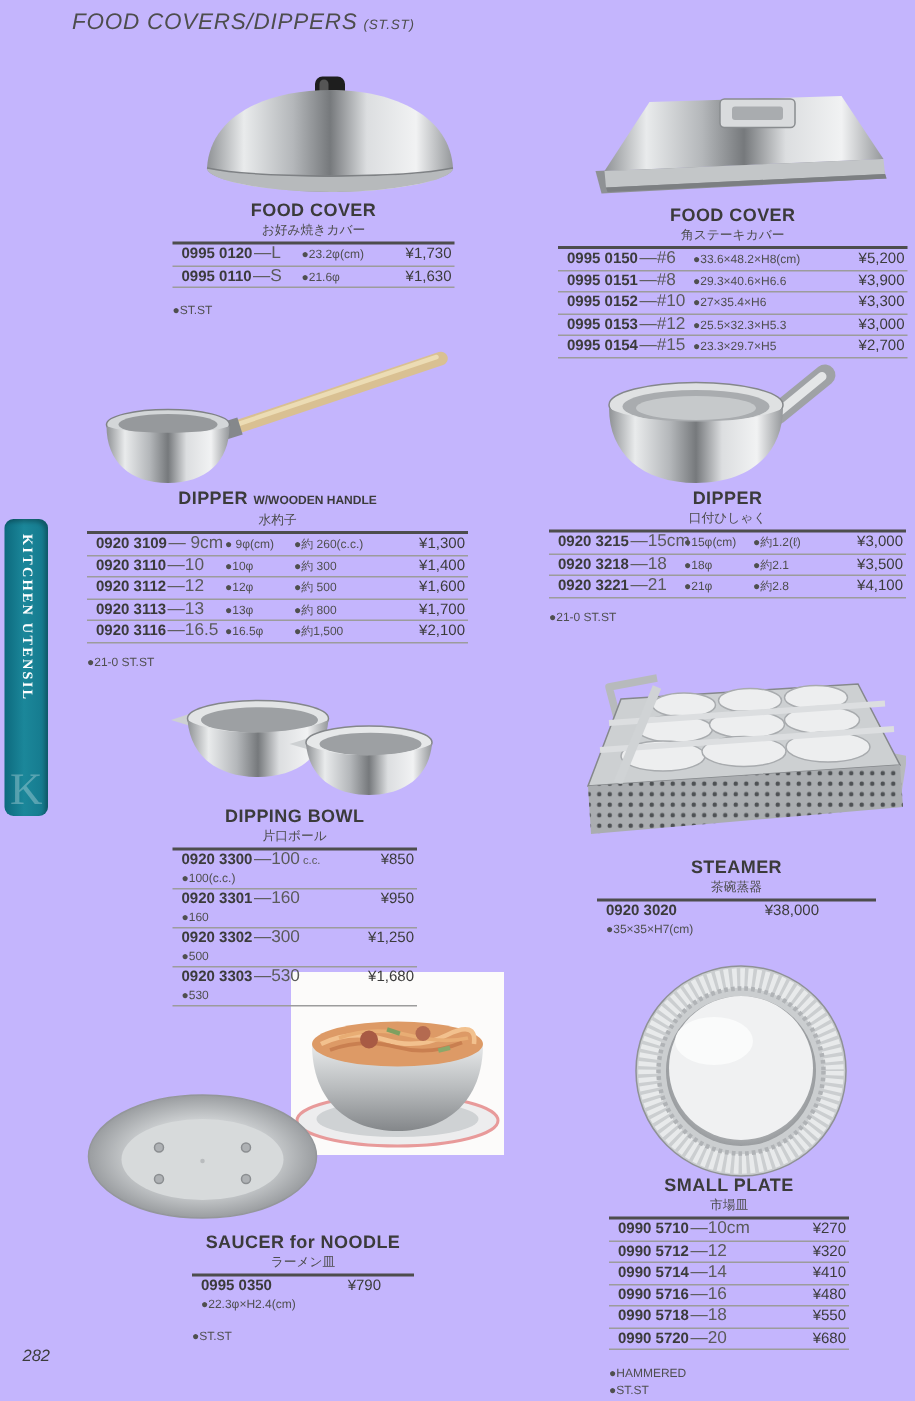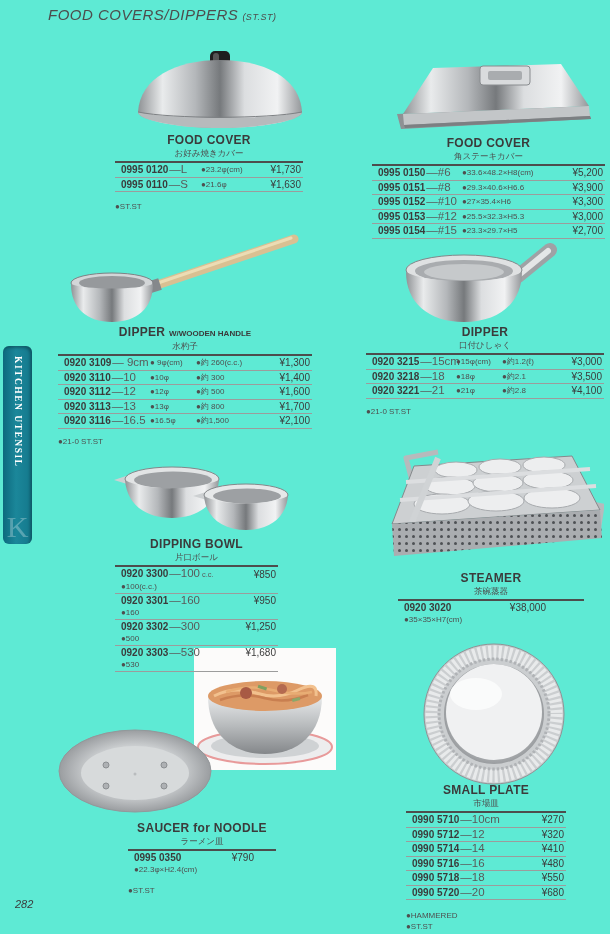--- a/index.html
+++ b/index.html
@@ -1,16 +1,16 @@
 <!DOCTYPE html>
 <html><head>
 <meta charset="utf-8">
 <style>
   html,body{margin:0;padding:0;background:#e8e8e8;}
-  .page{position:relative;width:610px;height:934px;margin:0 auto;background:#5eead4;
+  .page{position:relative;width:610px;height:934px;margin:0 auto;background:#c4b5fd;
         font-family:"Liberation Sans","DejaVu Sans",sans-serif;overflow:hidden;color:#3f3f3f;}
 
   
   .hdr{position:absolute;left:48px;top:6px;font-style:italic;font-size:15px;
        color:#4d4d4d;letter-spacing:.5px;white-space:nowrap;}
   .hdr .suf{font-size:9px;margin-left:4px;}
 
   
   .side-tab{position:absolute;left:3px;top:346px;width:29px;height:198px;border-radius:6px;
             background:linear-gradient(90deg,#0d6a7e 0%,#1b879a 45%,#14788c 100%);

